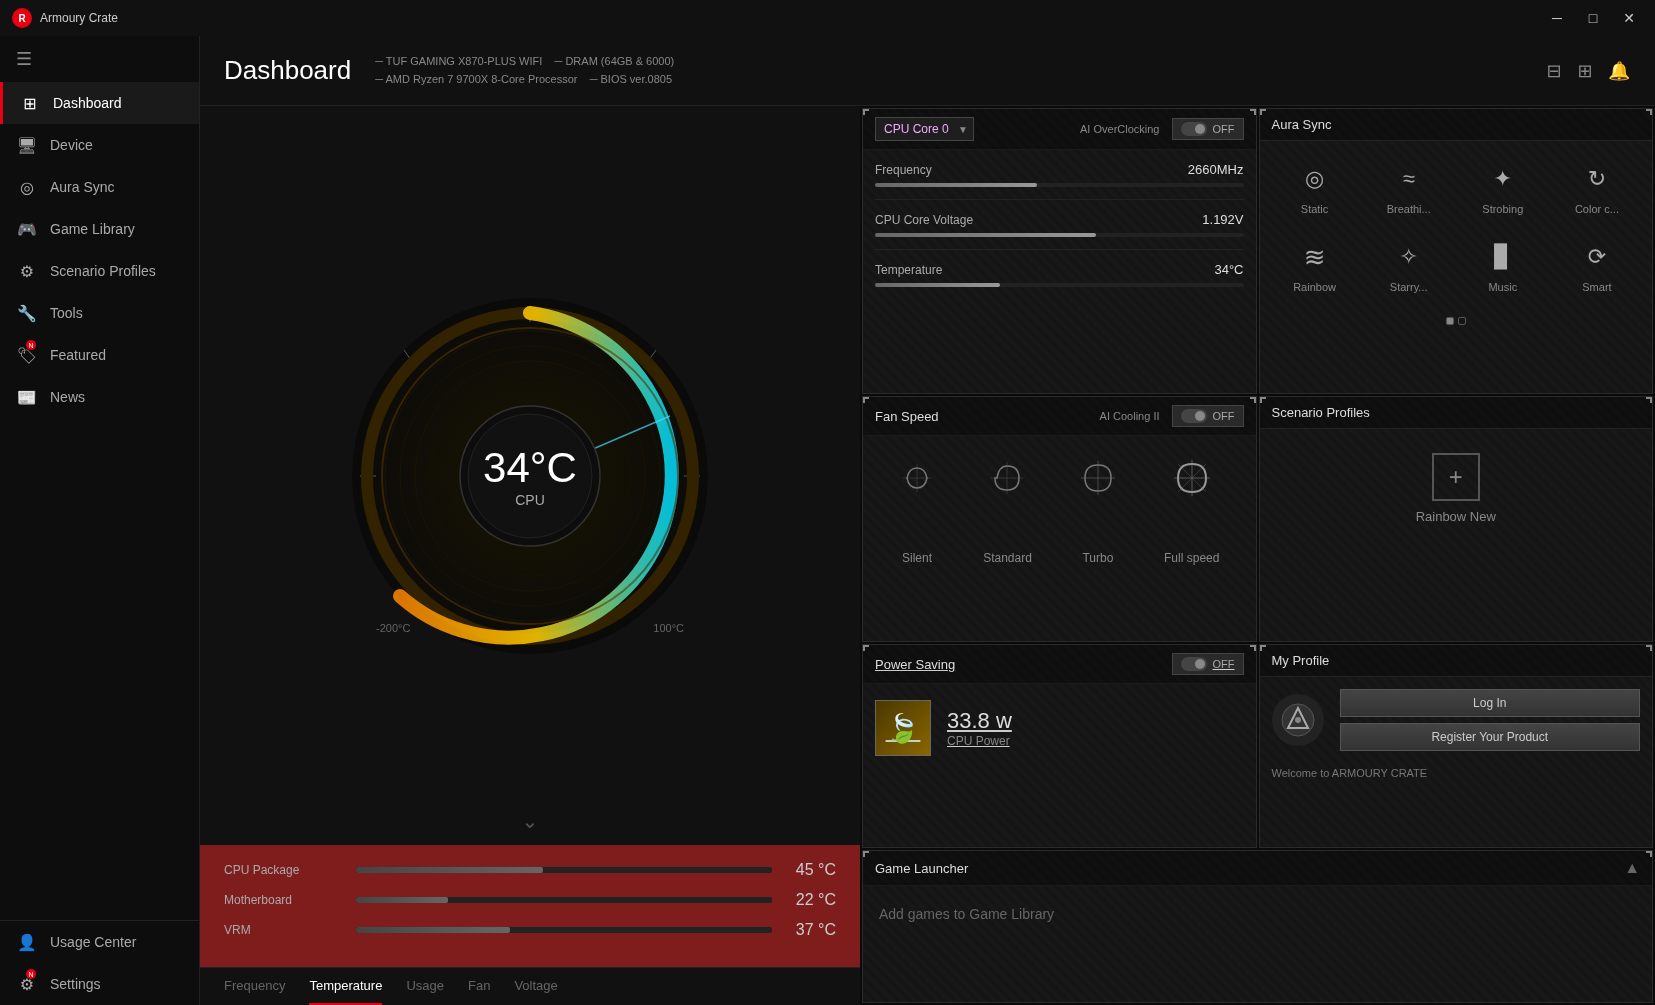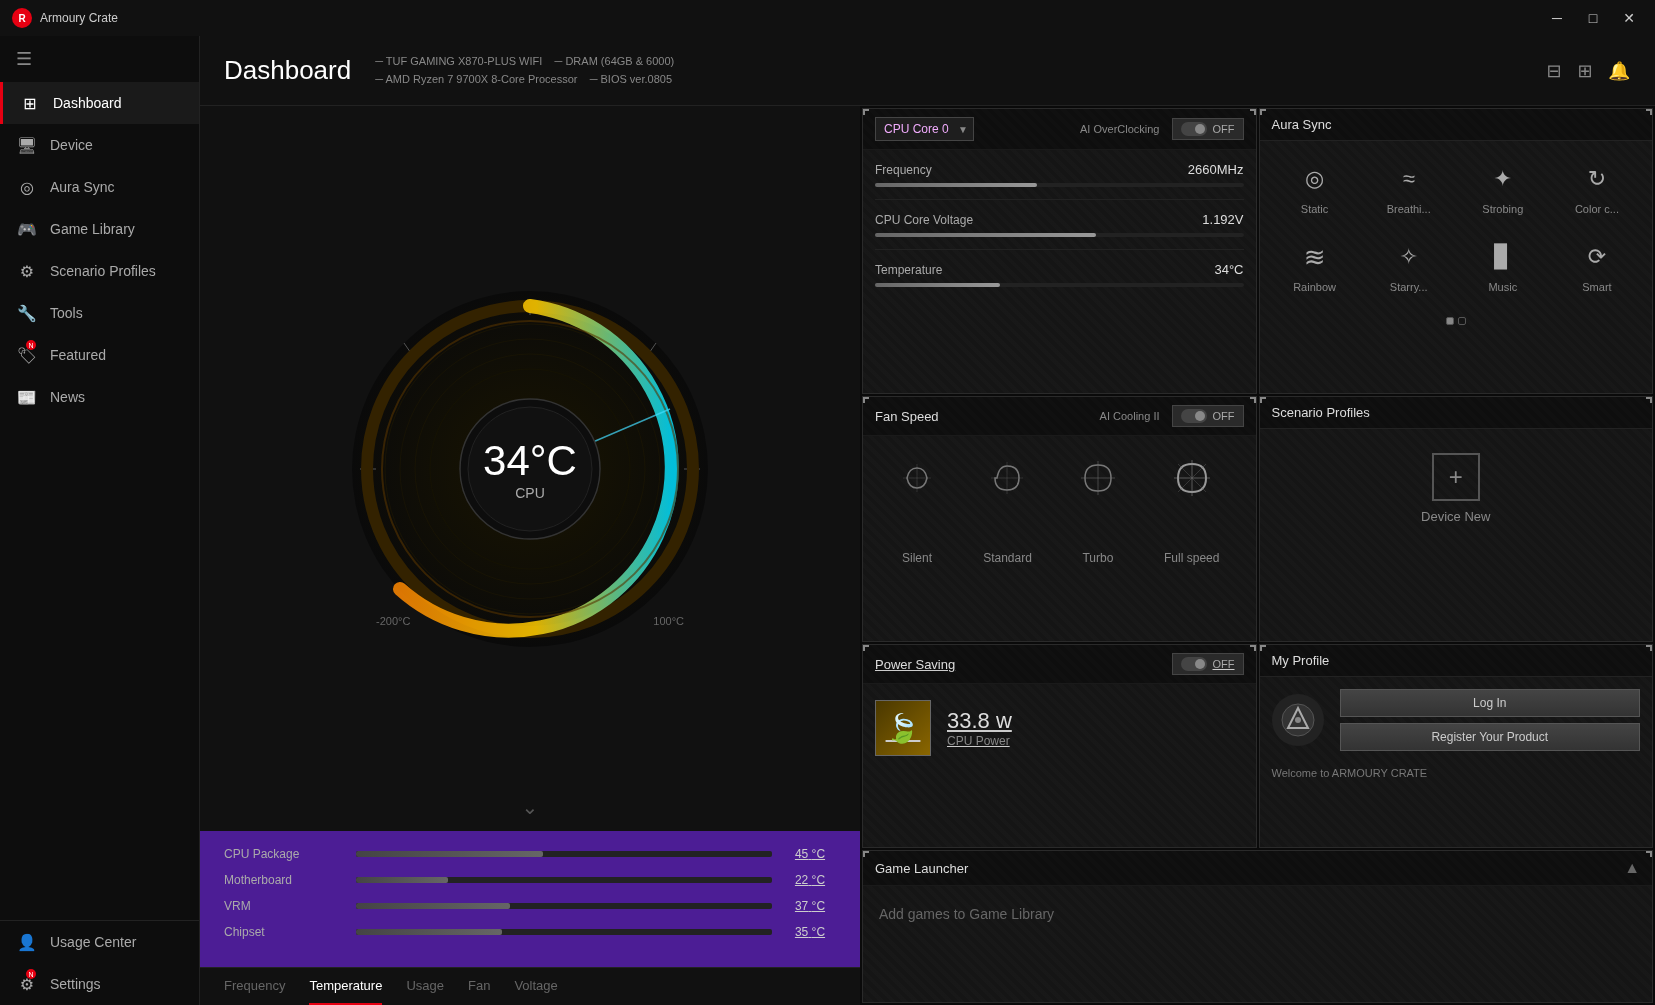--- a/index.html
+++ b/index.html
@@ -178,42 +178,42 @@
       font-size: 14px;
       color: #aaa;
       text-align: center;
     }
     .gauge-min { position: absolute; bottom: 32px; left: 36px; font-size: 11px; color: #666; }
     .gauge-max { position: absolute; bottom: 32px; right: 36px; font-size: 11px; color: #666; }
 
     
     .sensor-bars {
       padding: 16px 24px;
-      background: #4c1d95;
+      background: #7f1d1d;
     }
     .sensor-row {
       display: flex;
       align-items: center;
       margin-bottom: 12px;
       gap: 12px;
     }
     .sensor-name { width: 120px; font-size: 12px; color: #aaa; flex-shrink: 0; }
     .sensor-bar-track {
       flex: 1;
       height: 6px;
       background: #222;
       border-radius: 2px;
       overflow: hidden;
     }
     .sensor-bar-fill {
       height: 100%;
       background: linear-gradient(90deg, #444, #666);
       border-radius: 2px;
     }
-    .sensor-value { width: 52px; text-align: center; font-size: 12px; color: #ccc; flex-shrink: 0; text-decoration: underline; }
+    .sensor-value { width: 52px; text-align: right; font-size: 16px; color: #ccc; flex-shrink: 0; }
 
     
     .tab-bar {
       display: flex;
       background: #111;
       border-top: 1px solid #222;
       padding: 0 24px;
       gap: 24px;
     }
     .tab {
@@ -610,27 +610,20 @@
             </div>
             <span class="sensor-value"><span>22</span> <span>°C</span></span>
           </div>
           <div class="sensor-row">
             <span class="sensor-name">VRM</span>
             <div class="sensor-bar-track">
               <div class="sensor-bar-fill" style="width:37%;"></div>
             </div>
             <span class="sensor-value"><span>37</span> <span>°C</span></span>
           </div>
-          <div class="sensor-row">
-            <span class="sensor-name">Chipset</span>
-            <div class="sensor-bar-track">
-              <div class="sensor-bar-fill" style="width:35%;"></div>
-            </div>
-            <span class="sensor-value"><span>35</span> <span>°C</span></span>
-          </div>
         </div>
 
         <div class="tab-bar">
           <div class="tab">Frequency</div>
           <div class="tab active">Temperature</div>
           <div class="tab">Usage</div>
           <div class="tab">Fan</div>
           <div class="tab">Voltage</div>
         </div>
 
@@ -786,21 +779,21 @@
         </div>
 
         <div class="panel scenario-panel">
           <div class="panel-corner"></div>
           <div class="panel-corner-tr"></div>
           <div class="panel-header">
             <span class="panel-title">Scenario Profiles</span>
           </div>
           <div class="create-new-btn">
             <div class="create-plus">+</div>
-            <span class="create-label">Device New</span>
+            <span class="create-label">Rainbow New</span>
           </div>
         </div>
 
         <div class="panel power-panel">
           <div class="panel-corner"></div>
           <div class="panel-corner-tr"></div>
           <div class="cpu-header-row">
             <span class="panel-title">Power Saving</span>
             <div class="off-toggle" style="margin-left:auto;">
               <div class="off-indicator"></div>

